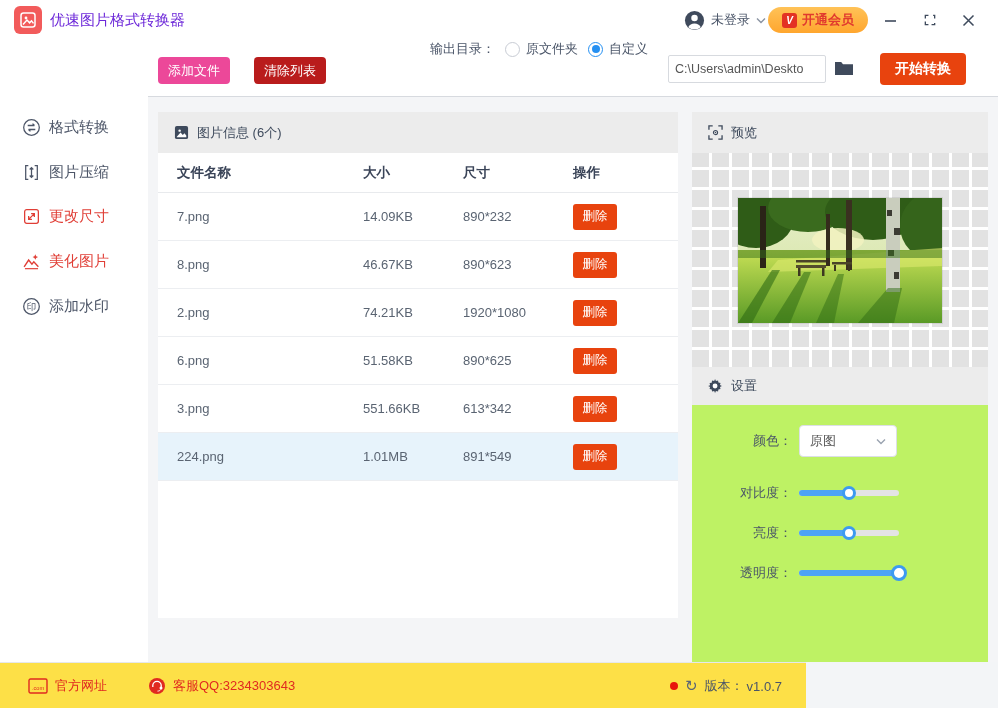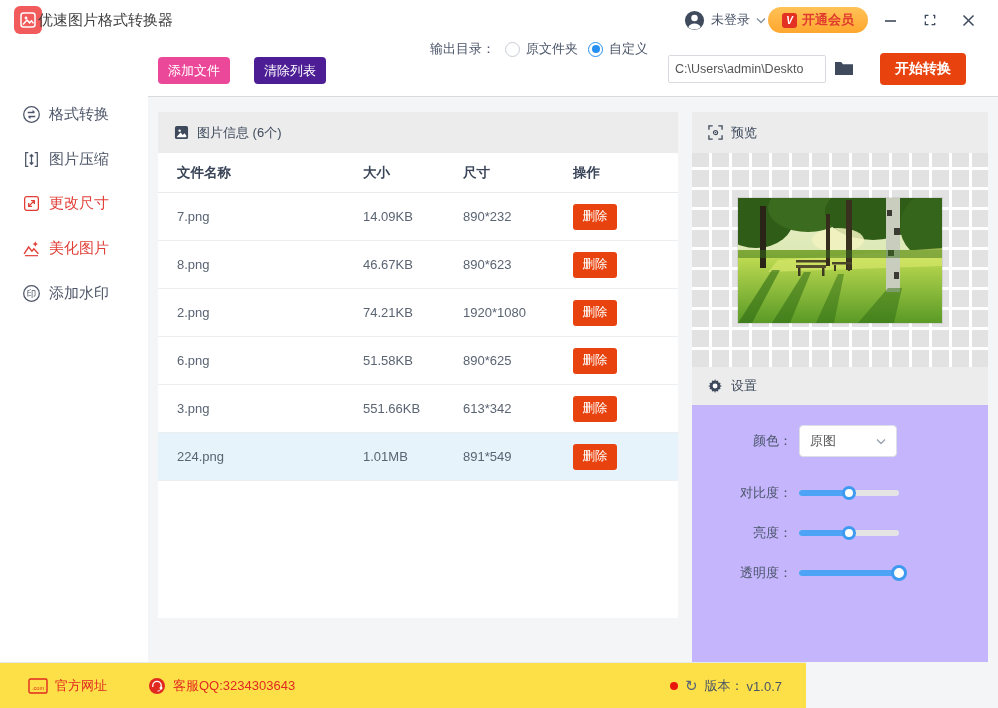--- a/index.html
+++ b/index.html
@@ -3,66 +3,66 @@
 <meta charset="utf-8">
 <style>
   * { margin:0; padding:0; box-sizing:border-box; }
   html,body { width:998px; height:708px; }
   body { font-family:"Liberation Sans","DejaVu Sans",sans-serif; background:#f3f5f7; overflow:hidden; }
   .app { position:relative; width:998px; height:708px; background:#f3f5f7; }
 
   
   .titlebar { position:absolute; left:0; top:0; width:998px; height:40px; background:#fff; }
   .appicon { position:absolute; left:14px; top:6px; width:28px; height:28px; background:#f25b5b; border-radius:6px; display:flex; align-items:center; justify-content:center; }
-  .apptitle { position:absolute; left:38px; top:0; height:40px; line-height:40px; font-size:15px; color:#404040; }
+  .apptitle { position:absolute; left:50px; top:0; height:40px; line-height:40px; font-size:15px; color:#6d28d9; }
   .account { position:absolute; left:684px; top:0; height:40px; display:flex; align-items:center; gap:6px; cursor:pointer; }
   .account .name { font-size:13px; color:#4a5568; }
   .vip-pill { position:absolute; left:768px; top:7px; width:100px; height:26px; border-radius:13px; background:linear-gradient(180deg,#ffc257,#ffa62e); display:flex; align-items:center; justify-content:center; gap:5px; cursor:pointer; }
   .vip-pill .vicon { width:15px; height:15px; background:#e33224; border-radius:3px; color:#fff; font-size:10px; font-weight:bold; font-style:italic; display:flex; align-items:center; justify-content:center; }
   .vip-pill .vtext { font-size:13px; color:#e13a2e; font-weight:bold; }
   .winbtn { position:absolute; top:10px; width:20px; height:20px; display:flex; align-items:center; justify-content:center; cursor:pointer; color:#3e4a5c; }
   .winbtn.min { left:880px; } .winbtn.max { left:920px; } .winbtn.close { left:958px; }
 
   
   .toolbar { position:absolute; left:148px; top:40px; width:850px; height:57px; background:#fff; border-bottom:1px solid #d7dadf; }
   .btn { border:none; border-radius:4px; color:#fff; cursor:pointer; font-family:inherit; }
   .btn-add { position:absolute; left:10px; top:17px; width:72px; height:27px; background:#ec4899; font-size:13px; }
-  .btn-clear { position:absolute; left:106px; top:17px; width:72px; height:27px; background:#4c1d95; font-size:13px; }
+  .btn-clear { position:absolute; left:106px; top:17px; width:72px; height:27px; background:#b91c1c; font-size:13px; }
   .outdir { position:absolute; left:282px; top:0; height:57px; display:flex; align-items:flex-start; font-size:13px; color:#4a5568; }
   .radio-group { display:flex; align-items:center; gap:6px; margin-left:10px; cursor:pointer; }
   .radio { width:15px; height:15px; border-radius:50%; background:#fff; border:1px solid #c8ccd4; position:relative; }
   .radio.on { border:1.5px solid #2590f2; }
   .radio.on::after { content:""; position:absolute; left:2.5px; top:2.5px; width:8px; height:8px; border-radius:50%; background:#2590f2; }
   .path-input { position:absolute; left:520px; top:15px; width:158px; height:28px; border:1px solid #d7dadf; border-radius:2px; font-size:12.5px; color:#555; padding:0 6px; font-family:inherit; }
   .folder-btn { position:absolute; left:686px; top:20px; cursor:pointer; }
   .btn-start { position:absolute; left:732px; top:13px; width:86px; height:32px; background:#e8430e; font-size:14px; font-weight:bold; }
 
   
   .sidebar { position:absolute; left:0; top:40px; width:148px; height:622px; background:#fff; }
-  .side-item { position:absolute; left:0; width:148px; height:44px; display:flex; padding-left:22px; gap:8px; font-size:15px; color:#4d5668; cursor:pointer; }
+  .side-item { position:absolute; left:0; width:148px; height:44px; display:flex; align-items:center; padding-left:22px; gap:8px; font-size:15px; color:#4d5668; cursor:pointer; }
   .side-item .sicon { width:19px; height:19px; display:flex; align-items:center; justify-content:center; }
   .side-item.red { color:#e03e36; }
 
   
   .main-bg { position:absolute; left:148px; top:97px; width:850px; height:565px; background:#f4f5f7; }
 
   
   .file-panel { position:absolute; left:158px; top:112px; width:520px; height:506px; background:#fff; }
   .sec-head { height:41px; background:#ececec; display:flex; align-items:center; padding-left:16px; gap:8px; font-size:13px; color:#3e4a5c; }
   .tbl-head { height:40px; display:flex; align-items:center; border-bottom:1px solid #e8eaed; font-size:13.5px; color:#3a4458; font-weight:bold; }
   .trow { height:48px; display:flex; align-items:center; border-bottom:1px solid #eceef1; font-size:13px; color:#5a6472; }
   .trow.sel { background:#e7f3fb; }
   .c-name { width:205px; padding-left:19px; }
   .c-size { width:100px; }
   .c-dims { width:110px; }
   .c-act  { width:100px; }
   .btn-del { width:44px; height:26px; background:#e8430e; border:none; border-radius:3px; color:#fff; font-size:12.5px; cursor:pointer; font-family:inherit; }
 
   
-  .right-panel { position:absolute; left:692px; top:112px; width:296px; height:550px; background:#c4b5fd; }
+  .right-panel { position:absolute; left:692px; top:112px; width:296px; height:550px; background:#bef264; }
   .checker { position:absolute; left:0; top:41px; width:296px; height:214px;
     background:
       repeating-linear-gradient(90deg, transparent 0 17px, #fff 17px 20px),
       repeating-linear-gradient(0deg, #e2e2e2 0 17px, #fff 17px 20px);
     display:flex; align-items:center; justify-content:center; }
   .preview-img { width:204px; height:125px; box-shadow:0 0 0 1px rgba(0,0,0,.08); }
   .set-head { position:absolute; left:0; top:255px; width:296px; height:38px; background:#ececec; display:flex; align-items:center; padding-left:16px; gap:8px; font-size:13px; color:#3e4a5c; }
   .set-row { position:absolute; left:0; width:296px; height:32px; display:flex; align-items:center; }
   .set-label { width:100px; text-align:right; font-size:13px; color:#4a5568; }
   .select-box { margin-left:7px; width:98px; height:32px; border:1px solid #dcdfe6; border-radius:4px; display:flex; align-items:center; justify-content:space-between; padding:0 10px; font-size:13px; color:#555; cursor:pointer; background:#fff; }

